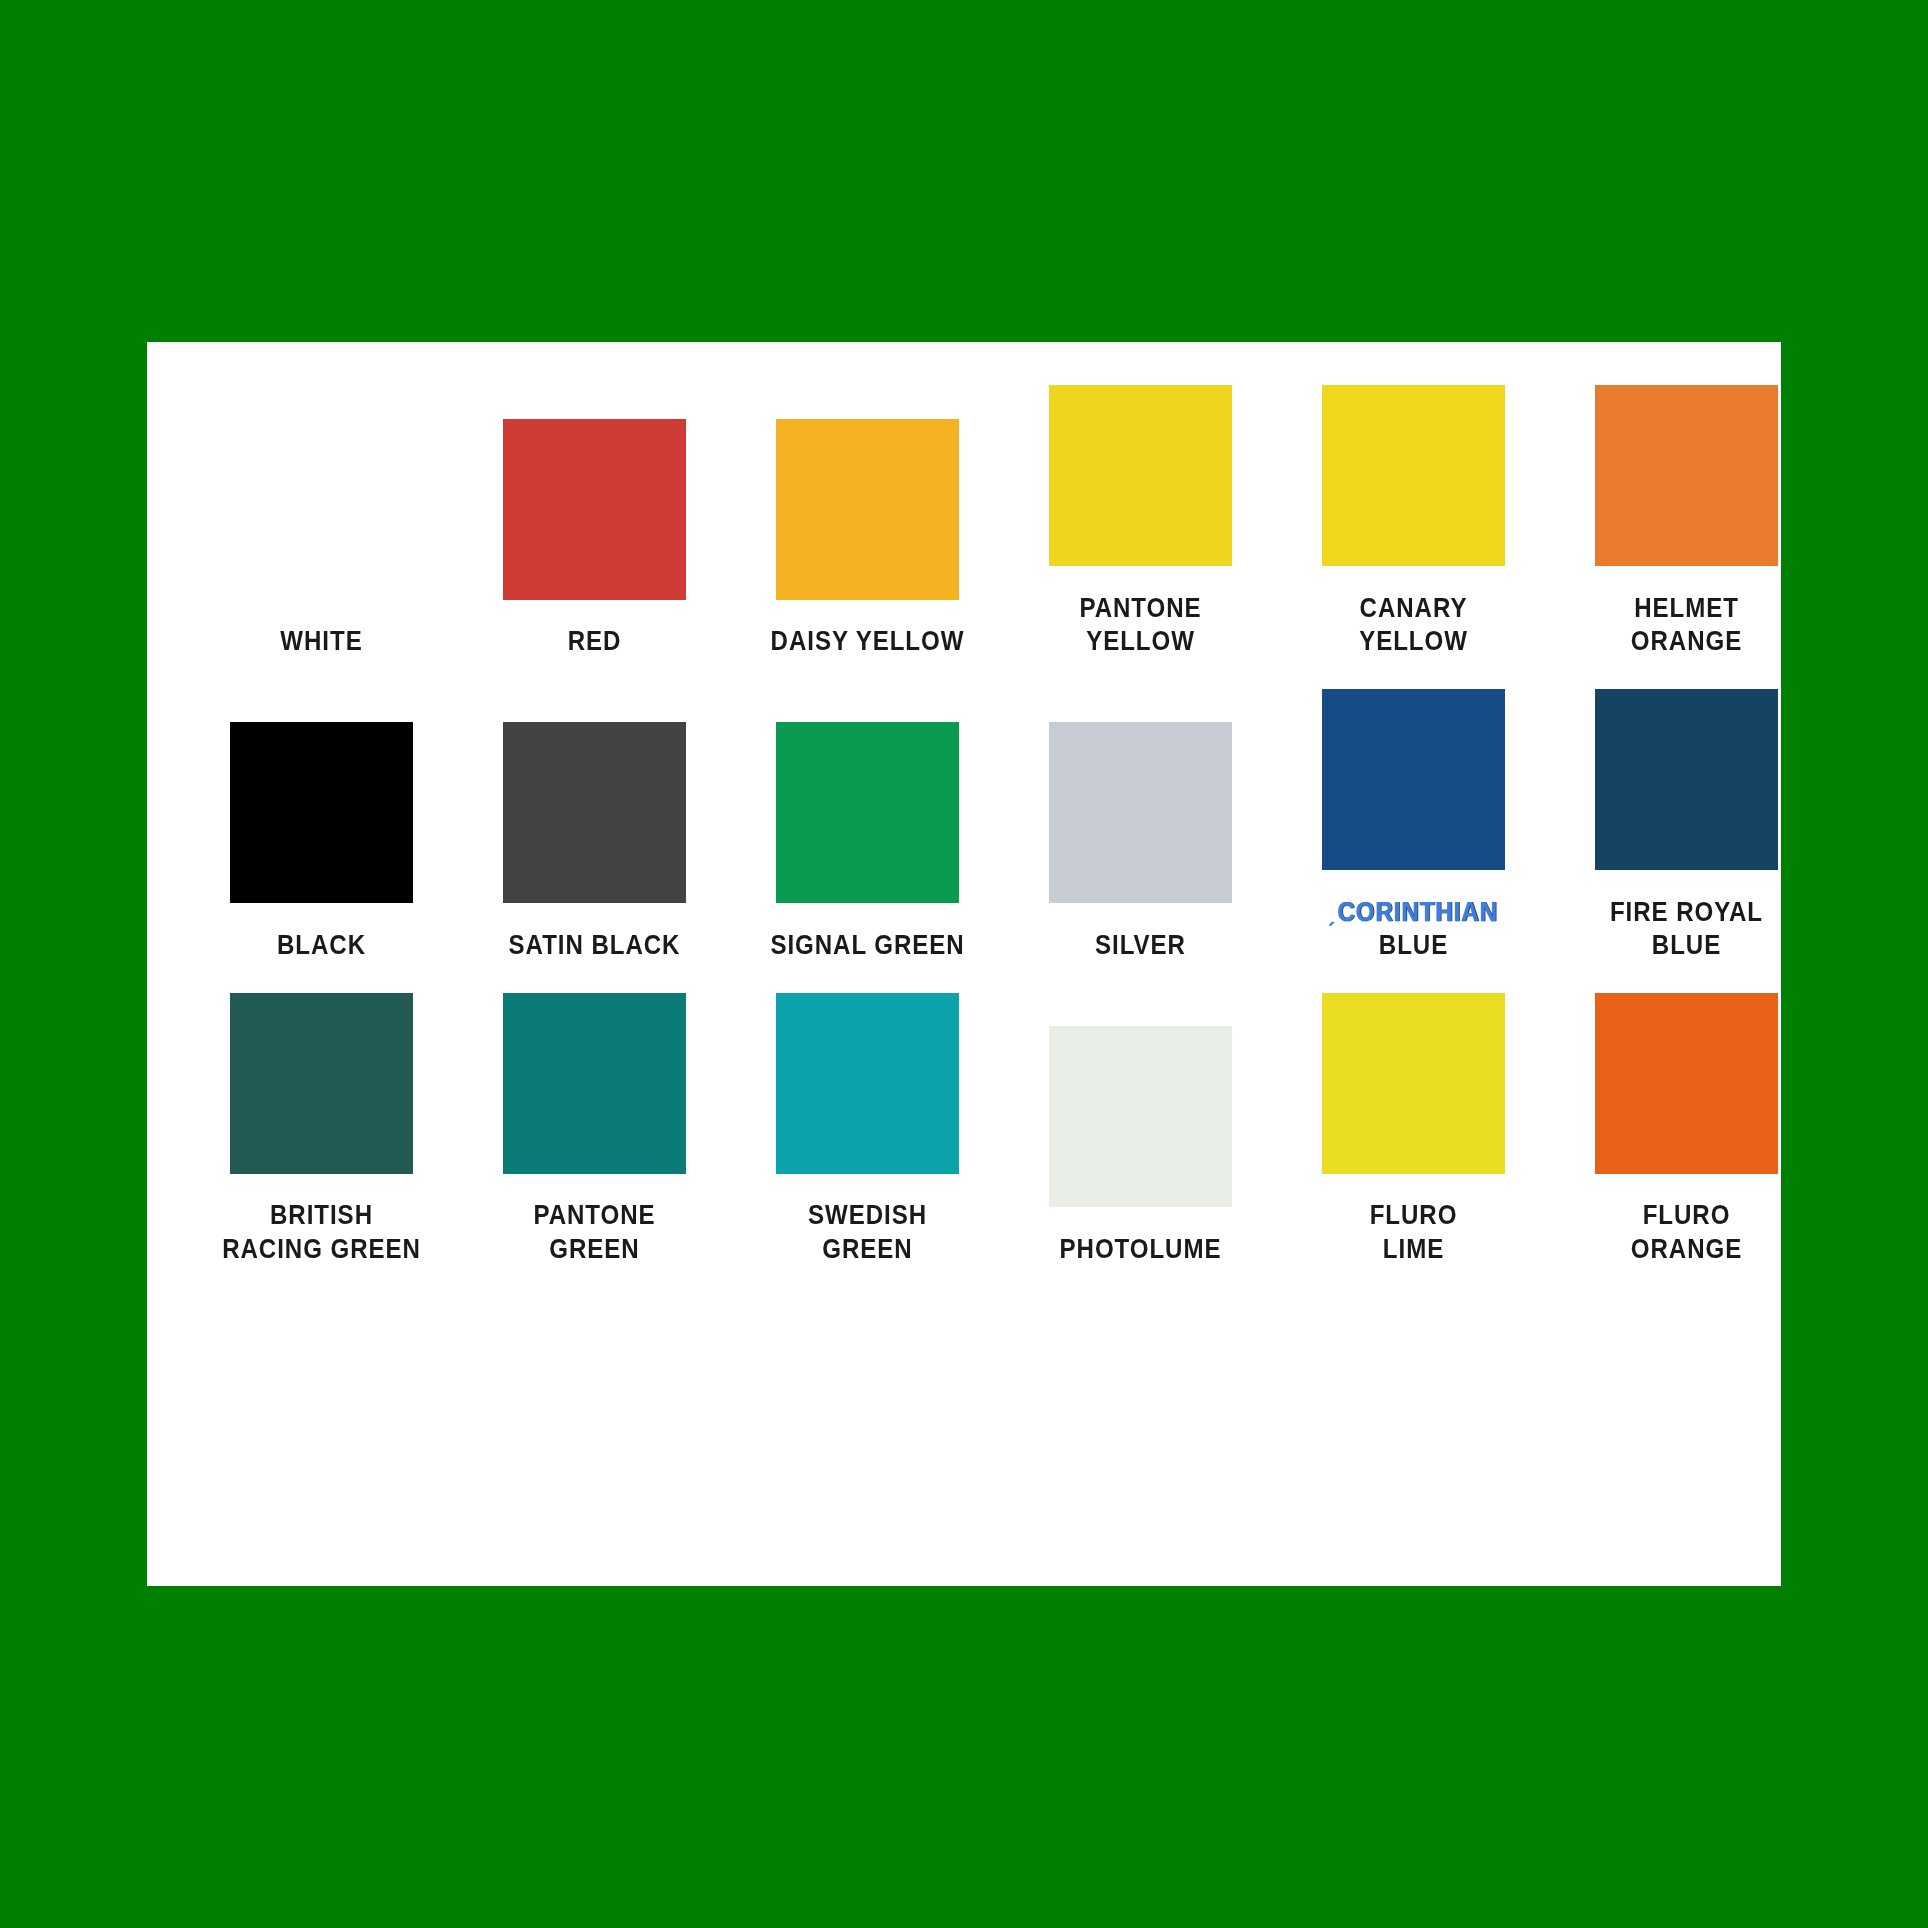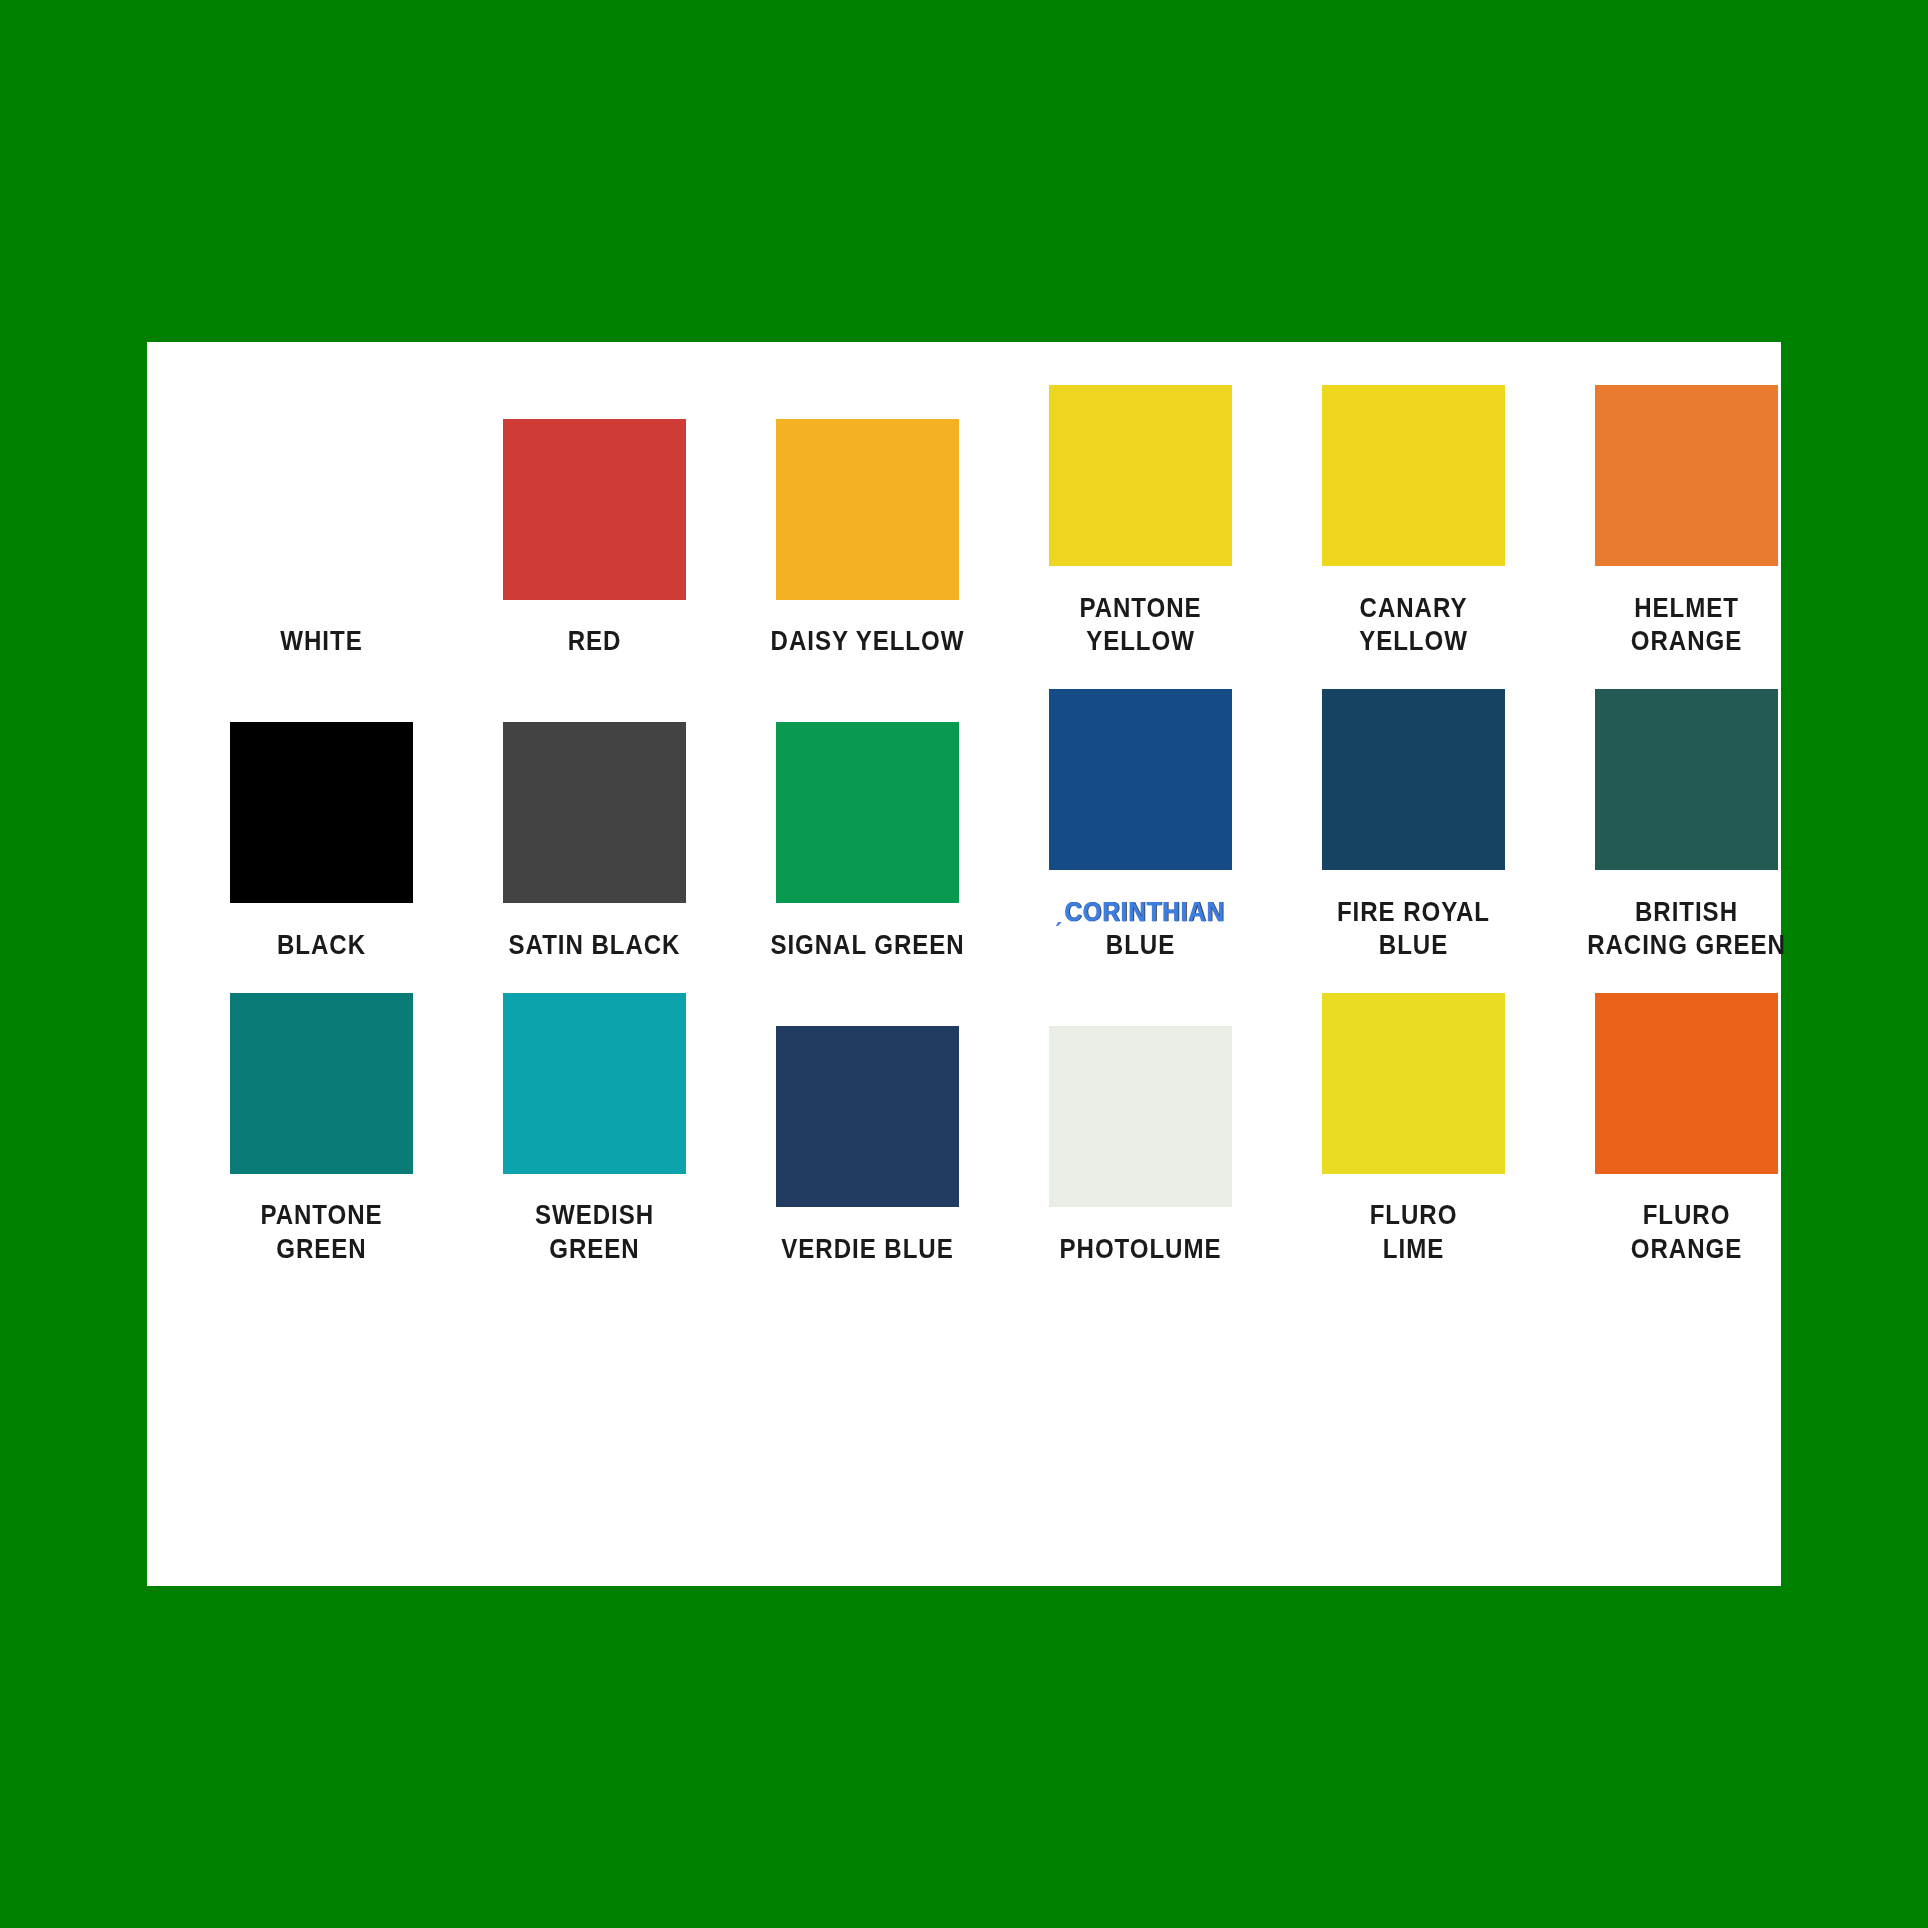--- a/index.html
+++ b/index.html
@@ -127,44 +127,44 @@
         </div>
         <div class="swatch-cell">
           <div class="swatch-chip" style="background: rgb(67, 67, 67);"></div>
           <div class="swatch-label"><span>SATIN BLACK</span></div>
         </div>
         <div class="swatch-cell">
           <div class="swatch-chip" style="background: rgb(9, 153, 79);"></div>
           <div class="swatch-label"><span>SIGNAL GREEN</span></div>
         </div>
         <div class="swatch-cell">
+          <div class="swatch-chip" style="background: rgb(200, 204, 212);"></div>
+          <div class="swatch-label"><span>SILVER</span></div>
+        </div>
+        <div class="swatch-cell">
           <div class="swatch-chip" style="background: rgb(21, 76, 134);"></div>
           <div class="swatch-label artifact"><span class="artifact-tick">ˏ</span><span class="artifact-word">CORINTHIAN</span><br><span>BLUE</span></div>
         </div>
         <div class="swatch-cell">
           <div class="swatch-chip" style="background: rgb(23, 67, 98);"></div>
           <div class="swatch-label"><span>FIRE ROYAL</span><br><span>BLUE</span></div>
         </div>
         <div class="swatch-cell">
           <div class="swatch-chip" style="background: rgb(35, 90, 83);"></div>
           <div class="swatch-label"><span>BRITISH</span><br><span>RACING GREEN</span></div>
         </div>
         <div class="swatch-cell">
           <div class="swatch-chip" style="background: rgb(10, 123, 118);"></div>
           <div class="swatch-label"><span>PANTONE</span><br><span>GREEN</span></div>
         </div>
         <div class="swatch-cell">
           <div class="swatch-chip" style="background: rgb(13, 163, 173);"></div>
           <div class="swatch-label"><span>SWEDISH</span><br><span>GREEN</span></div>
         </div>
         <div class="swatch-cell">
-          <div class="swatch-chip" style="background: rgb(34, 60, 97);"></div>
-          <div class="swatch-label"><span>VERDIE BLUE</span></div>
-        </div>
-        <div class="swatch-cell">
           <div class="swatch-chip" style="background: rgb(232, 238, 230);"></div>
           <div class="swatch-label"><span>PHOTOLUME</span></div>
         </div>
         <div class="swatch-cell">
           <div class="swatch-chip" style="background: rgb(234, 219, 35);"></div>
           <div class="swatch-label"><span>FLURO</span><br><span>LIME</span></div>
         </div>
         <div class="swatch-cell">
           <div class="swatch-chip" style="background: rgb(234, 98, 25);"></div>
           <div class="swatch-label"><span>FLURO</span><br><span>ORANGE</span></div>

